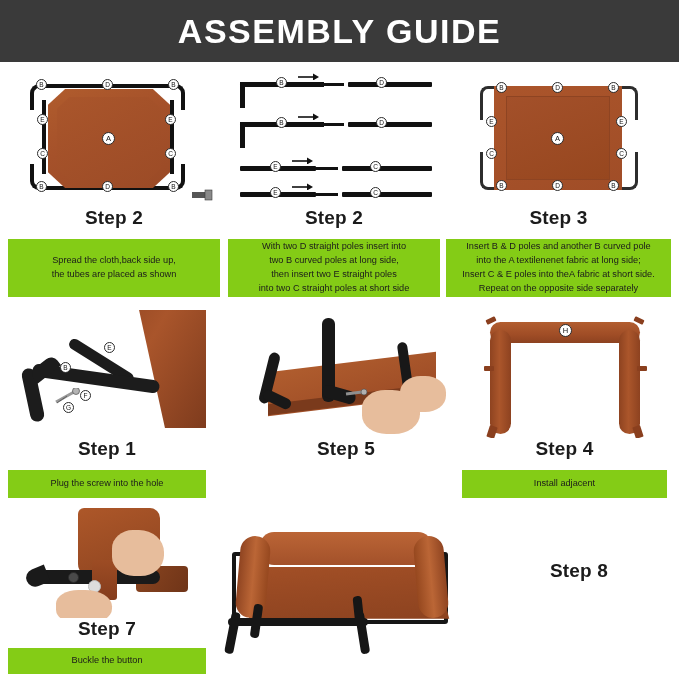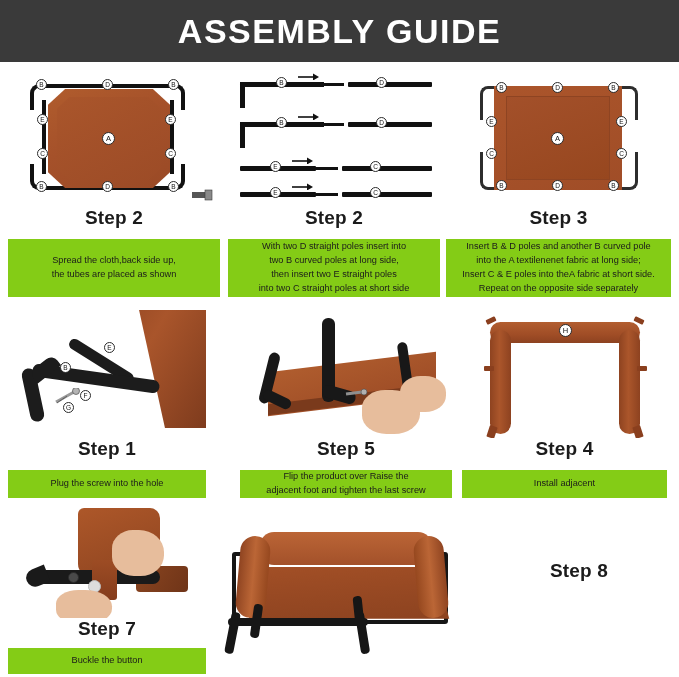--- a/index.html
+++ b/index.html
@@ -353,22 +353,20 @@
       <div class="s5-leg" style="left:160px; top:32px; width:10px; height:48px; transform:rotate(-8deg);"></div>
 
       <div class="hand" style="left:122px; top:80px; width:58px; height:44px;"></div>
       <div class="hand" style="left:160px; top:66px; width:46px; height:36px; border-radius:45%;"></div>
       <svg style="position:absolute; left:104px; top:76px; width:28px; height:14px;" viewBox="0 0 28 14">
         <path d="M2 8 L18 6" stroke="#8f8f8f" stroke-width="3"></path>
         <circle cx="20" cy="6" r="3" fill="#b0b0b0" stroke="#4a4a4a" stroke-width=".6"></circle>
       </svg>
     </div>
     <div class="step-label">Step 5</div>
-    <div class="caption" style="margin-top:10px; height:28px; display:flex; align-items:center; justify-content:center; white-space:pre-line;">Flip the product over Raise the
-adjacent foot and tighten the last screw</div>
   </div>
 
   <div class="panel" style="left:462px; top:310px; width:205px;">
     <div class="art photo s6">
       <div class="bolster-top"></div>
       <div class="bolster-side" style="left:28px; top:20px;"></div>
       <div class="bolster-side" style="left:157px; top:20px;"></div>
       <div class="strap" style="left:24px; top:8px; width:10px; height:5px; transform:rotate(-25deg);"></div>
       <div class="strap" style="left:172px; top:8px; width:10px; height:5px; transform:rotate(25deg);"></div>
       <div class="strap" style="left:22px; top:56px; width:10px; height:5px;"></div>

